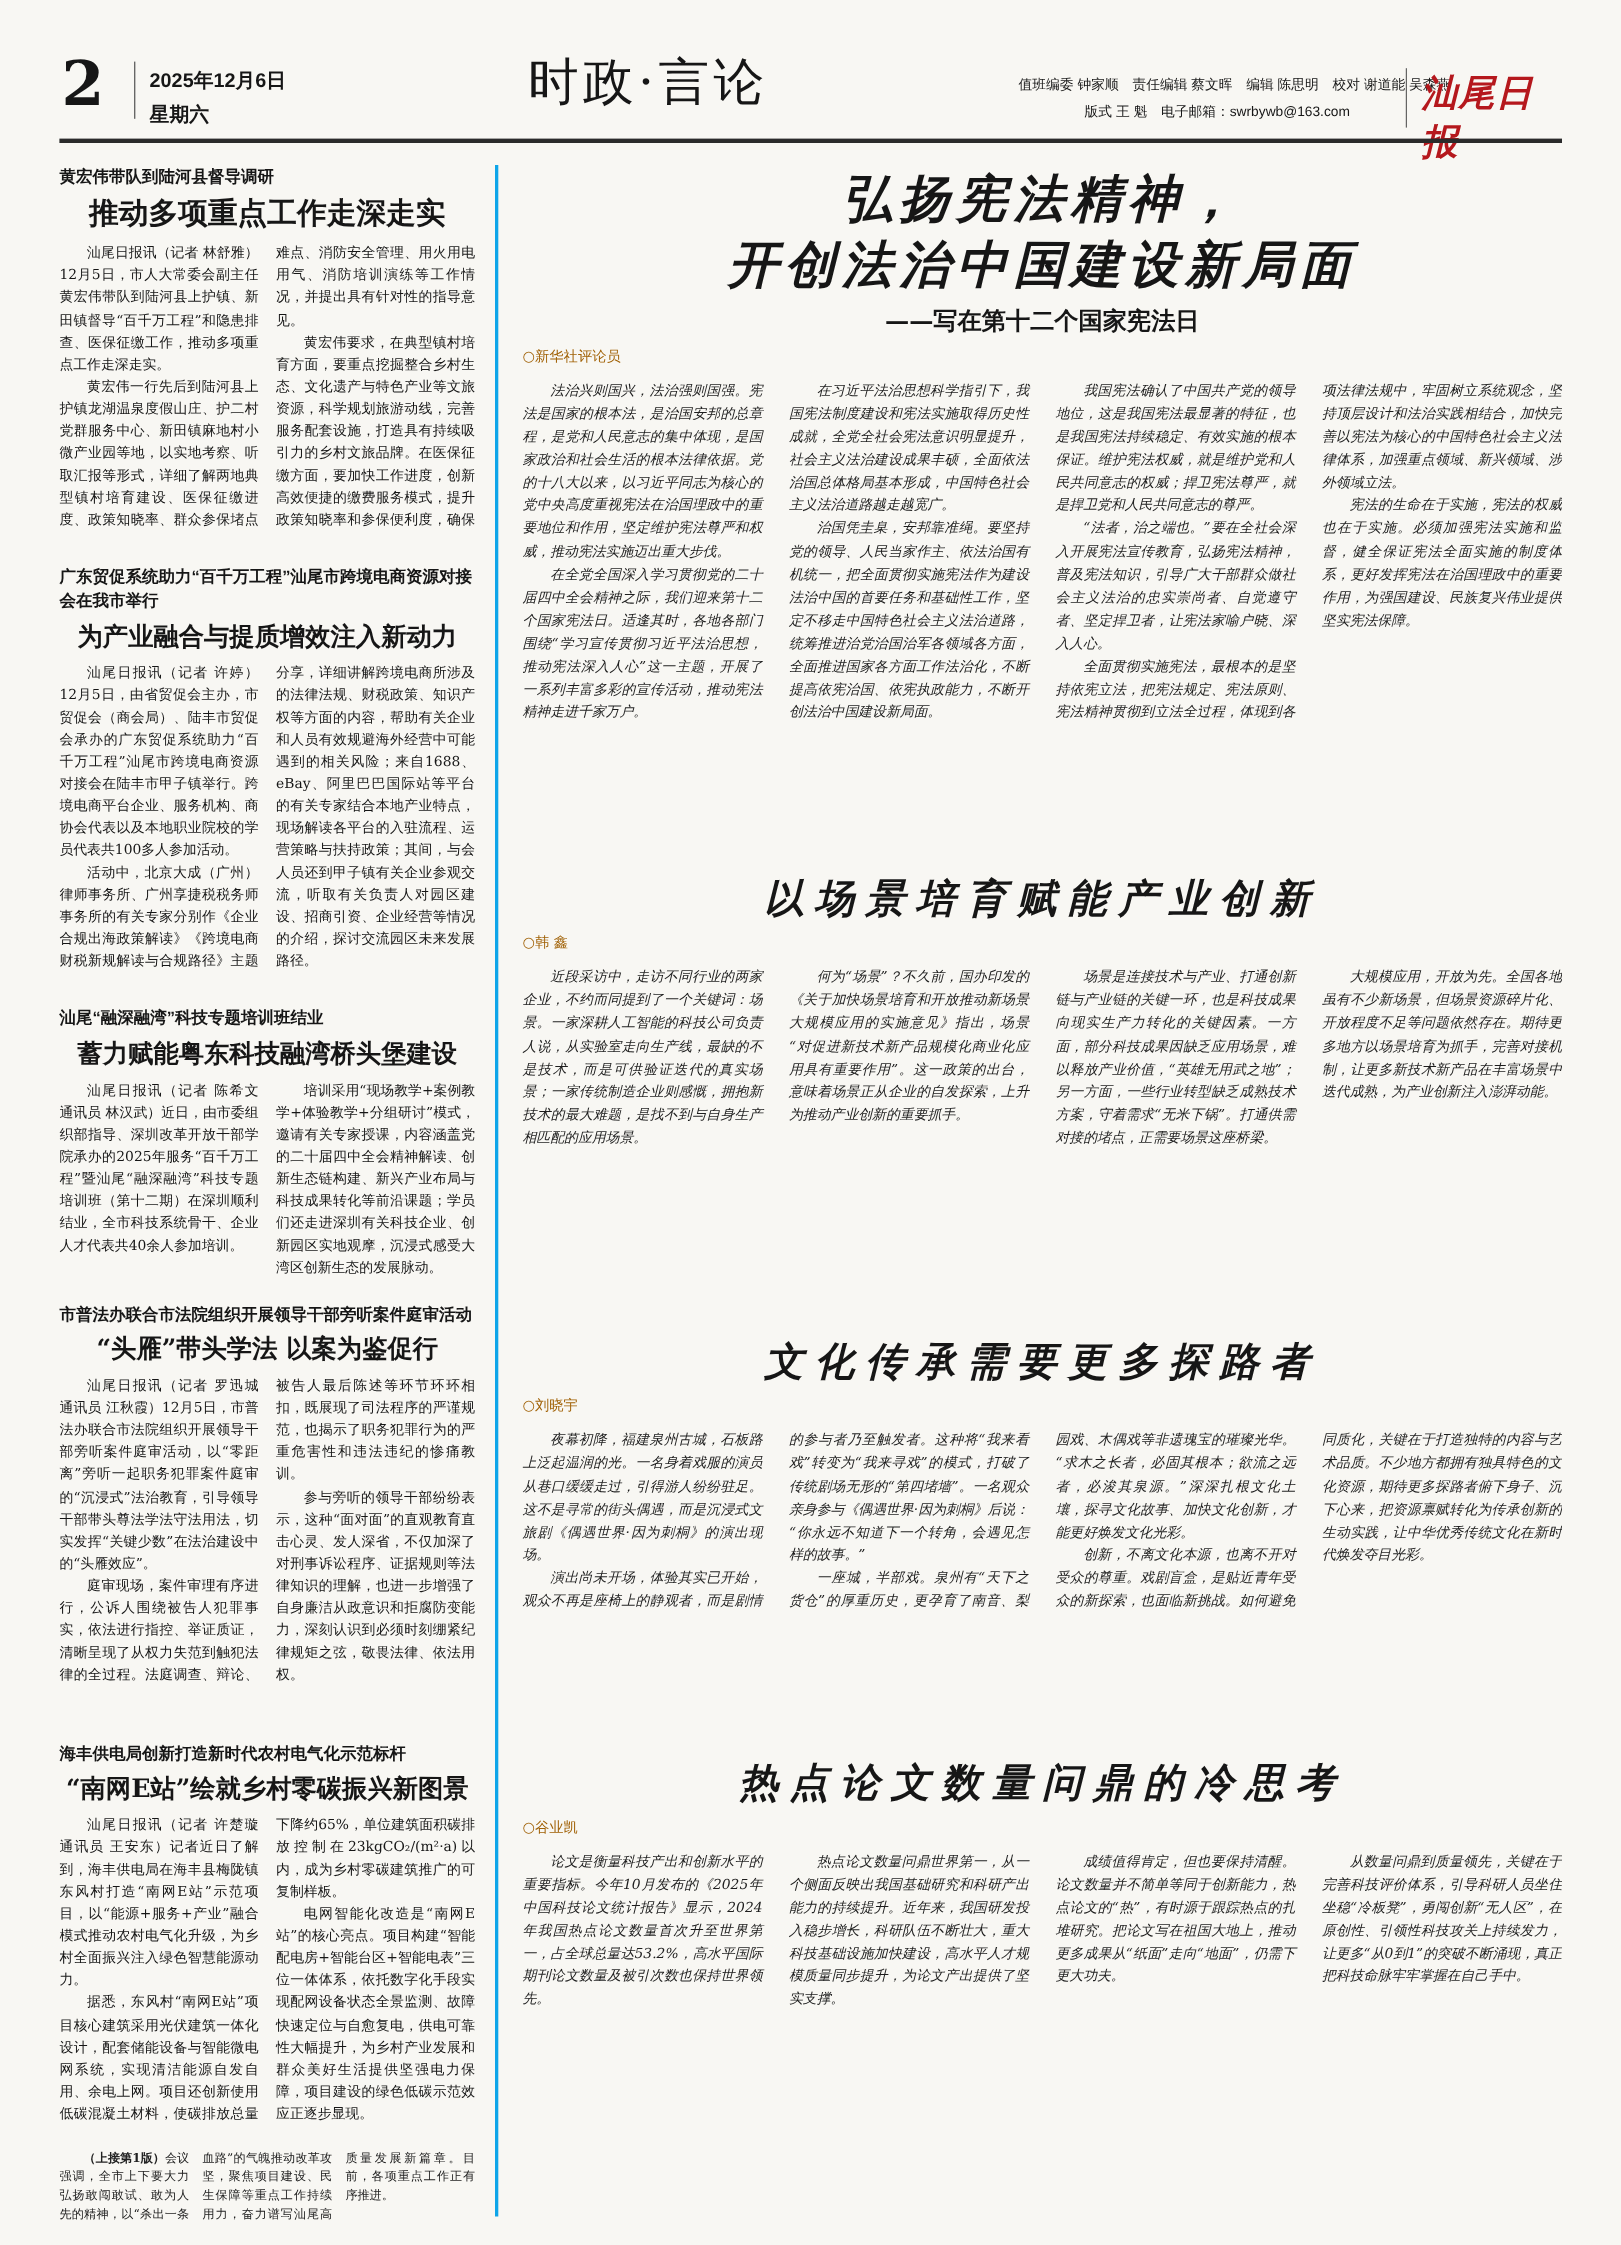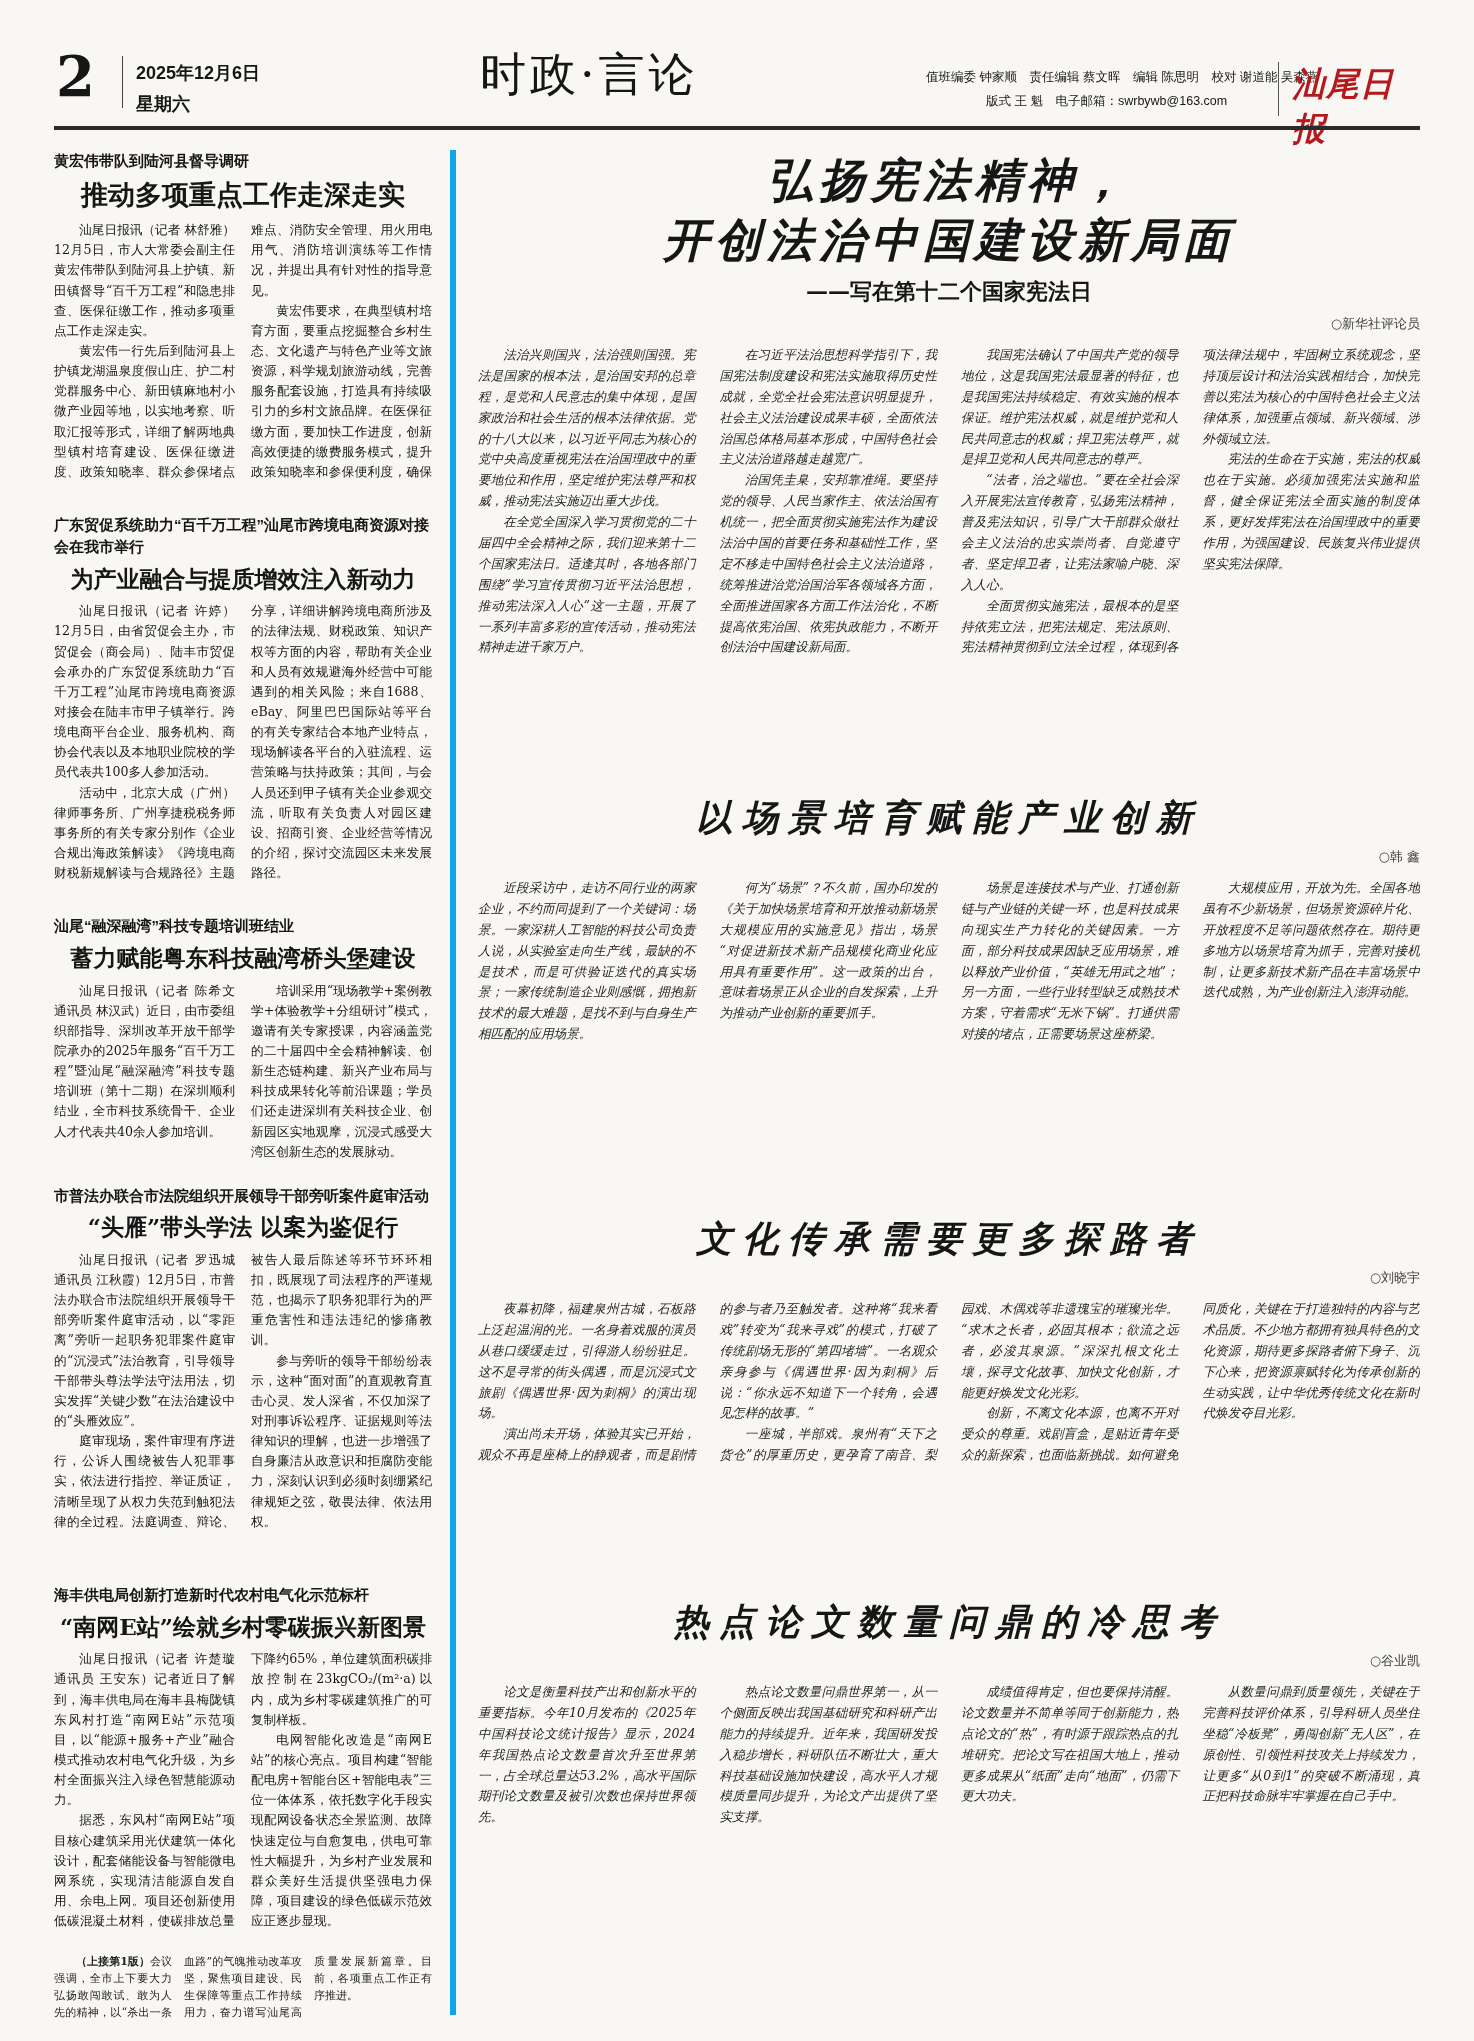--- a/index.html
+++ b/index.html
@@ -14,39 +14,39 @@
   .mh-divider{position:absolute;left:122px;top:56px;width:1px;height:52px;background:#444;}
   .datebox{position:absolute;left:136px;top:58px;font-size:18px;line-height:1.7;font-family:"Liberation Sans","DejaVu Sans",sans-serif;font-weight:700;}
   .section-title{position:absolute;left:480px;top:44px;font-size:46px;font-weight:400;letter-spacing:4px;}
   .credits{position:absolute;left:926px;top:66px;font-size:12.5px;line-height:1.9;font-family:"Liberation Sans","DejaVu Sans",sans-serif;}
   .credits .c2{text-align:left;padding-left:60px;}
   .np-divider{position:absolute;left:1278px;top:62px;width:1px;height:54px;background:#555;}
   .paper-name{position:absolute;left:1292px;top:62px;width:130px;font-size:33px;font-weight:700;font-style:italic;line-height:1.35;color:#b5181d;letter-spacing:1px;}
   .head-rule{position:absolute;left:54px;right:54px;top:126px;height:4px;background:#2b2b2b;}
   
   main{position:absolute;top:150px;left:54px;right:54px;bottom:26px;display:flex;gap:22px;}
-  .left-col{width:378px;flex:none;border-right:6px solid #0ea5e9;padding-right:18px;box-sizing:content-box;}
+  .left-col{width:378px;flex:none;border-right:3px solid #0ea5e9;padding-right:18px;box-sizing:content-box;}
   .right-col{flex:1;min-width:0;}
   
   .article{margin-bottom:14px;}
   .kicker{font-family:"Liberation Sans","DejaVu Sans",sans-serif;font-weight:700;font-size:15px;line-height:1.45;}
   .art-headline{font-size:23px;font-weight:700;text-align:center;margin:7px 0 9px;line-height:1.2;}
   .art-headline.xl{font-size:27px;}
   .art-body{column-count:2;column-gap:16px;font-size:12.6px;line-height:1.6;text-align:justify;overflow:hidden;}
   .art-body p{margin:0;text-indent:2em;}
   .h1b{height:280px;} .h2b{height:300px;} .h3b{height:190px;} .h4b{height:320px;} .h5b{height:290px;}
   .jump{column-count:3;column-gap:12px;font-size:11px;line-height:1.55;text-align:justify;height:80px;overflow:hidden;color:#222;}
   .jump p{margin:0;text-indent:2em;}
   .jump .jl{font-weight:700;}
   
   .op{margin-bottom:14px;}
   .op-headline{font-size:36px;font-weight:700;text-align:center;letter-spacing:10px;font-style:italic;line-height:1.25;margin:8px 0 2px;}
   .op-headline.main{font-size:46px;letter-spacing:6px;margin:2px 0 0;}
   .op-sub{font-size:22px;font-weight:700;text-align:center;margin:8px 0 2px;}
-  .op-byline{font-size:13px;text-align:right;margin:8px 0 12px;color:#404040;}
+  .op-byline{font-size:13px;text-align:left;margin:8px 0 12px;color:#a16207;}
   .op-body{column-count:4;column-gap:24px;font-size:12.6px;line-height:1.66;text-align:justify;font-style:italic;color:#1d1d1d;overflow:hidden;}
   .op-body p{margin:0;text-indent:2em;}
   .ob1{height:436px;} .ob2{height:324px;} .ob3{height:286px;} .ob4{height:300px;}
 </style>
 </head>
 <body>
 
 <div class="page">
 
   <header>

